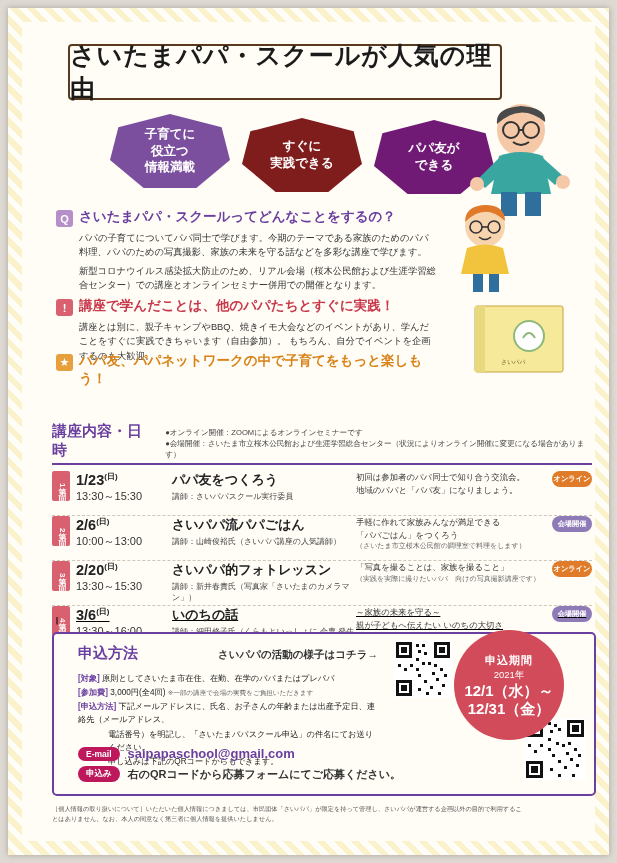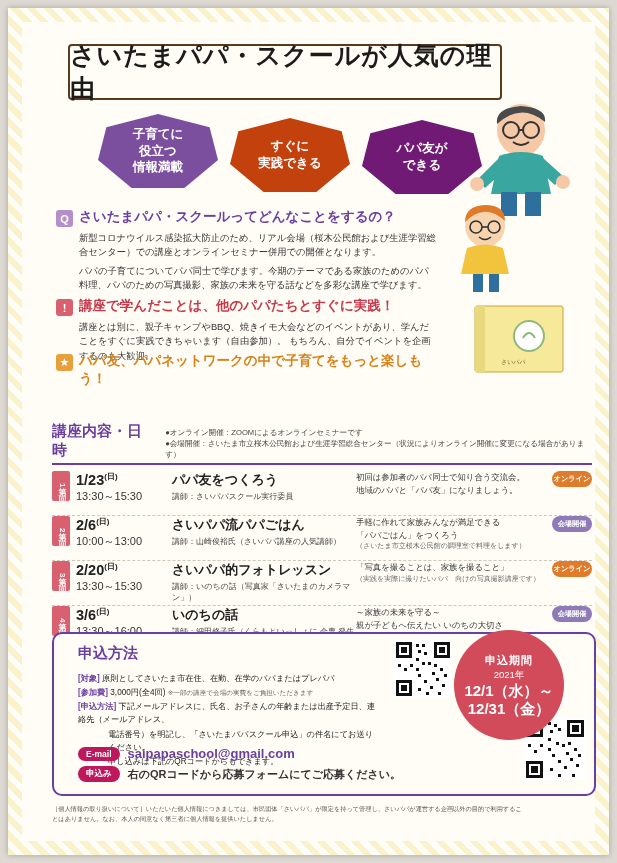--- a/index.html
+++ b/index.html
@@ -34,29 +34,29 @@
     border:2px solid #5a3a1e;border-radius:4px;
     background:#fffdf6;
     display:flex;align-items:center;justify-content:center;
   }
   .title-box .t{
     font-size:25px;font-weight:bold;color:#1b1b1b;letter-spacing:1px;
     font-family:"DejaVu Sans",sans-serif;
   }
 
   
-  .badges{position:absolute;left:48px;top:92px;width:390px;height:78px;}
+  .badges{position:absolute;left:60px;top:92px;width:390px;height:78px;}
   .badge{
     position:absolute;width:120px;height:74px;
     display:flex;flex-direction:column;align-items:center;justify-content:center;
     color:#fff;font-weight:bold;font-size:12.5px;line-height:1.35;text-align:center;
     clip-path:polygon(50% 0%,93% 18%,100% 62%,72% 100%,28% 100%,0% 62%,7% 18%);
   }
   .badge.b1{left:28px;background:#7b4f9d;}
-  .badge.b2{left:160px;top:4px;background:#c2410c;}
+  .badge.b2{left:160px;top:4px;background:#7f1d1d;}
   .badge.b3{left:292px;top:6px;background:#701a75;}
 
   
   .dad{position:absolute;right:16px;top:74px;width:120px;height:120px;}
   .kid{position:absolute;right:74px;top:178px;width:72px;height:92px;}
   .book{position:absolute;right:28px;top:280px;width:96px;height:74px;}
 
   
   .qsec{position:absolute;left:34px;width:380px;}
   .qhead{display:flex;align-items:flex-start;gap:6px;}
@@ -99,21 +99,21 @@
   .rtag{
     width:40px;flex:0 0 40px;height:16px;border-radius:8px;color:#fff;
     font-size:7.2px;font-weight:bold;display:flex;align-items:center;justify-content:center;
   }
   .rtag.on{background:#e07b2a;}
   .rtag.off{background:#8f7ab8;}
 
   
   .apply{
     position:absolute;left:30px;top:610px;width:540px;height:160px;
-    border:2px solid #6b3fa0;border-radius:10px;background:#fffdf6;
+    border:2px solid #6b3fa0;border-radius:5px;background:#fffdf6;
   }
   .apply-title{
     position:absolute;left:24px;top:10px;font-size:15px;font-weight:bold;color:#6b3fa0;
   }
   .apply-sub{position:absolute;left:164px;top:14px;font-size:10.5px;font-weight:bold;color:#333;}
   .qr{position:absolute;left:340px;top:6px;width:58px;height:58px;}
   .qr2{position:absolute;left:470px;top:84px;width:62px;height:62px;}
   .bullets{position:absolute;left:24px;top:38px;width:300px;}
   .bline{font-size:8.2px;color:#222;line-height:1.6;margin-bottom:1px;}
   .btag{color:#6b3fa0;font-weight:bold;}
@@ -199,22 +199,22 @@
         <circle cx="58" cy="34" r="15" fill="#fff" stroke="#8fb97a" stroke-width="2"></circle>
         <path d="M52 36 q6 -10 12 0" stroke="#8fb97a" stroke-width="2" fill="none"></path>
         <text x="30" y="62" font-size="6" fill="#6b5a2a">さいパパ</text>
       </svg>
 
       <div class="qsec" style="top:186px;">
         <div class="qhead">
           <div class="qmark">Q</div>
           <div class="qtitle">さいたまパパ・スクールってどんなことをするの？</div>
         </div>
+        <div class="qbody">パパの子育てについてパパ同士で学びます。今期のテーマである家族のためのパパ料理、パパのための写真撮影、家族の未来を守る話などを多彩な講座で学びます。</div>
         <div class="qbody sub">新型コロナウイルス感染拡大防止のため、リアル会場（桜木公民館および生涯学習総合センター）での講座とオンラインセミナー併用での開催となります。</div>
-        <div class="qbody">パパの子育てについてパパ同士で学びます。今期のテーマである家族のためのパパ料理、パパのための写真撮影、家族の未来を守る話などを多彩な講座で学びます。</div>
       </div>
 
       <div class="qsec" style="top:275px;">
         <div class="qhead">
           <div class="qmark red">!</div>
           <div class="qtitle red">講座で学んだことは、他のパパたちとすぐに実践！</div>
         </div>
         <div class="qbody">講座とは別に、親子キャンプやBBQ、焼きイモ大会などのイベントがあり、学んだことをすぐに実践できちゃいます（自由参加）。 もちろん、自分でイベントを企画するのも大歓迎。</div>
       </div>
 
@@ -273,31 +273,31 @@
           </div>
 
           <div class="row">
             <div class="rnum">第3回</div>
             <div class="rdate">
               <div class="d"><span>2/20</span><sup>(日)</sup></div>
               <div class="t">13:30～15:30</div>
             </div>
             <div class="rmain">
               <div class="ttl">さいパパ的フォトレッスン</div>
-              <div class="lec">講師：いのちの話（写真家「さいたまのカメラマン」）</div>
+              <div class="lec">講師：新井春貴氏（写真家「さいたまのカメラマン」）</div>
             </div>
             <div class="rdesc">
               <div>「写真を撮ることは、家族を撮ること」</div>
               <div></div>
               <div class="small">（実践を実際に撮りたいパパ゙向けの写真撮影講座です）</div>
             </div>
             <div class="rtag on">オンライン</div>
           </div>
 
-          <div class="row" style="border-bottom:none;">
+          <div class="row" style="border-bottom:none;text-decoration:underline;">
             <div class="rnum">第4回</div>
             <div class="rdate">
               <div class="d"><span>3/6</span><sup>(日)</sup></div>
               <div class="t">13:30～16:00</div>
             </div>
             <div class="rmain">
               <div class="ttl">いのちの話</div>
               <div class="lec">講師：細田修子氏（くらもといっしょに 会専 発生活関カウンセラー）</div>
             </div>
             <div class="rdesc">
@@ -306,20 +306,21 @@
               <div class="small">（さいたま市生涯学習総合センターでの開催です）</div>
             </div>
             <div class="rtag off">会場開催</div>
           </div>
 
         </div>
       </div>
 
       <div class="apply">
         <div class="apply-title">申込方法</div>
+        <div class="apply-sub">さいパパの活動の様子はコチラ→</div>
 
         <svg class="qr" viewBox="0 0 58 58">
           <rect width="58" height="58" fill="#fff"></rect>
           <g fill="#111">
             <rect x="2" y="2" width="16" height="16"></rect>
               <rect x="5" y="5" width="10" height="10" fill="#fff"></rect>
               <rect x="7" y="7" width="6" height="6"></rect>
             <rect x="40" y="2" width="16" height="16"></rect>
               <rect x="43" y="5" width="10" height="10" fill="#fff"></rect>
               <rect x="45" y="7" width="6" height="6"></rect>

